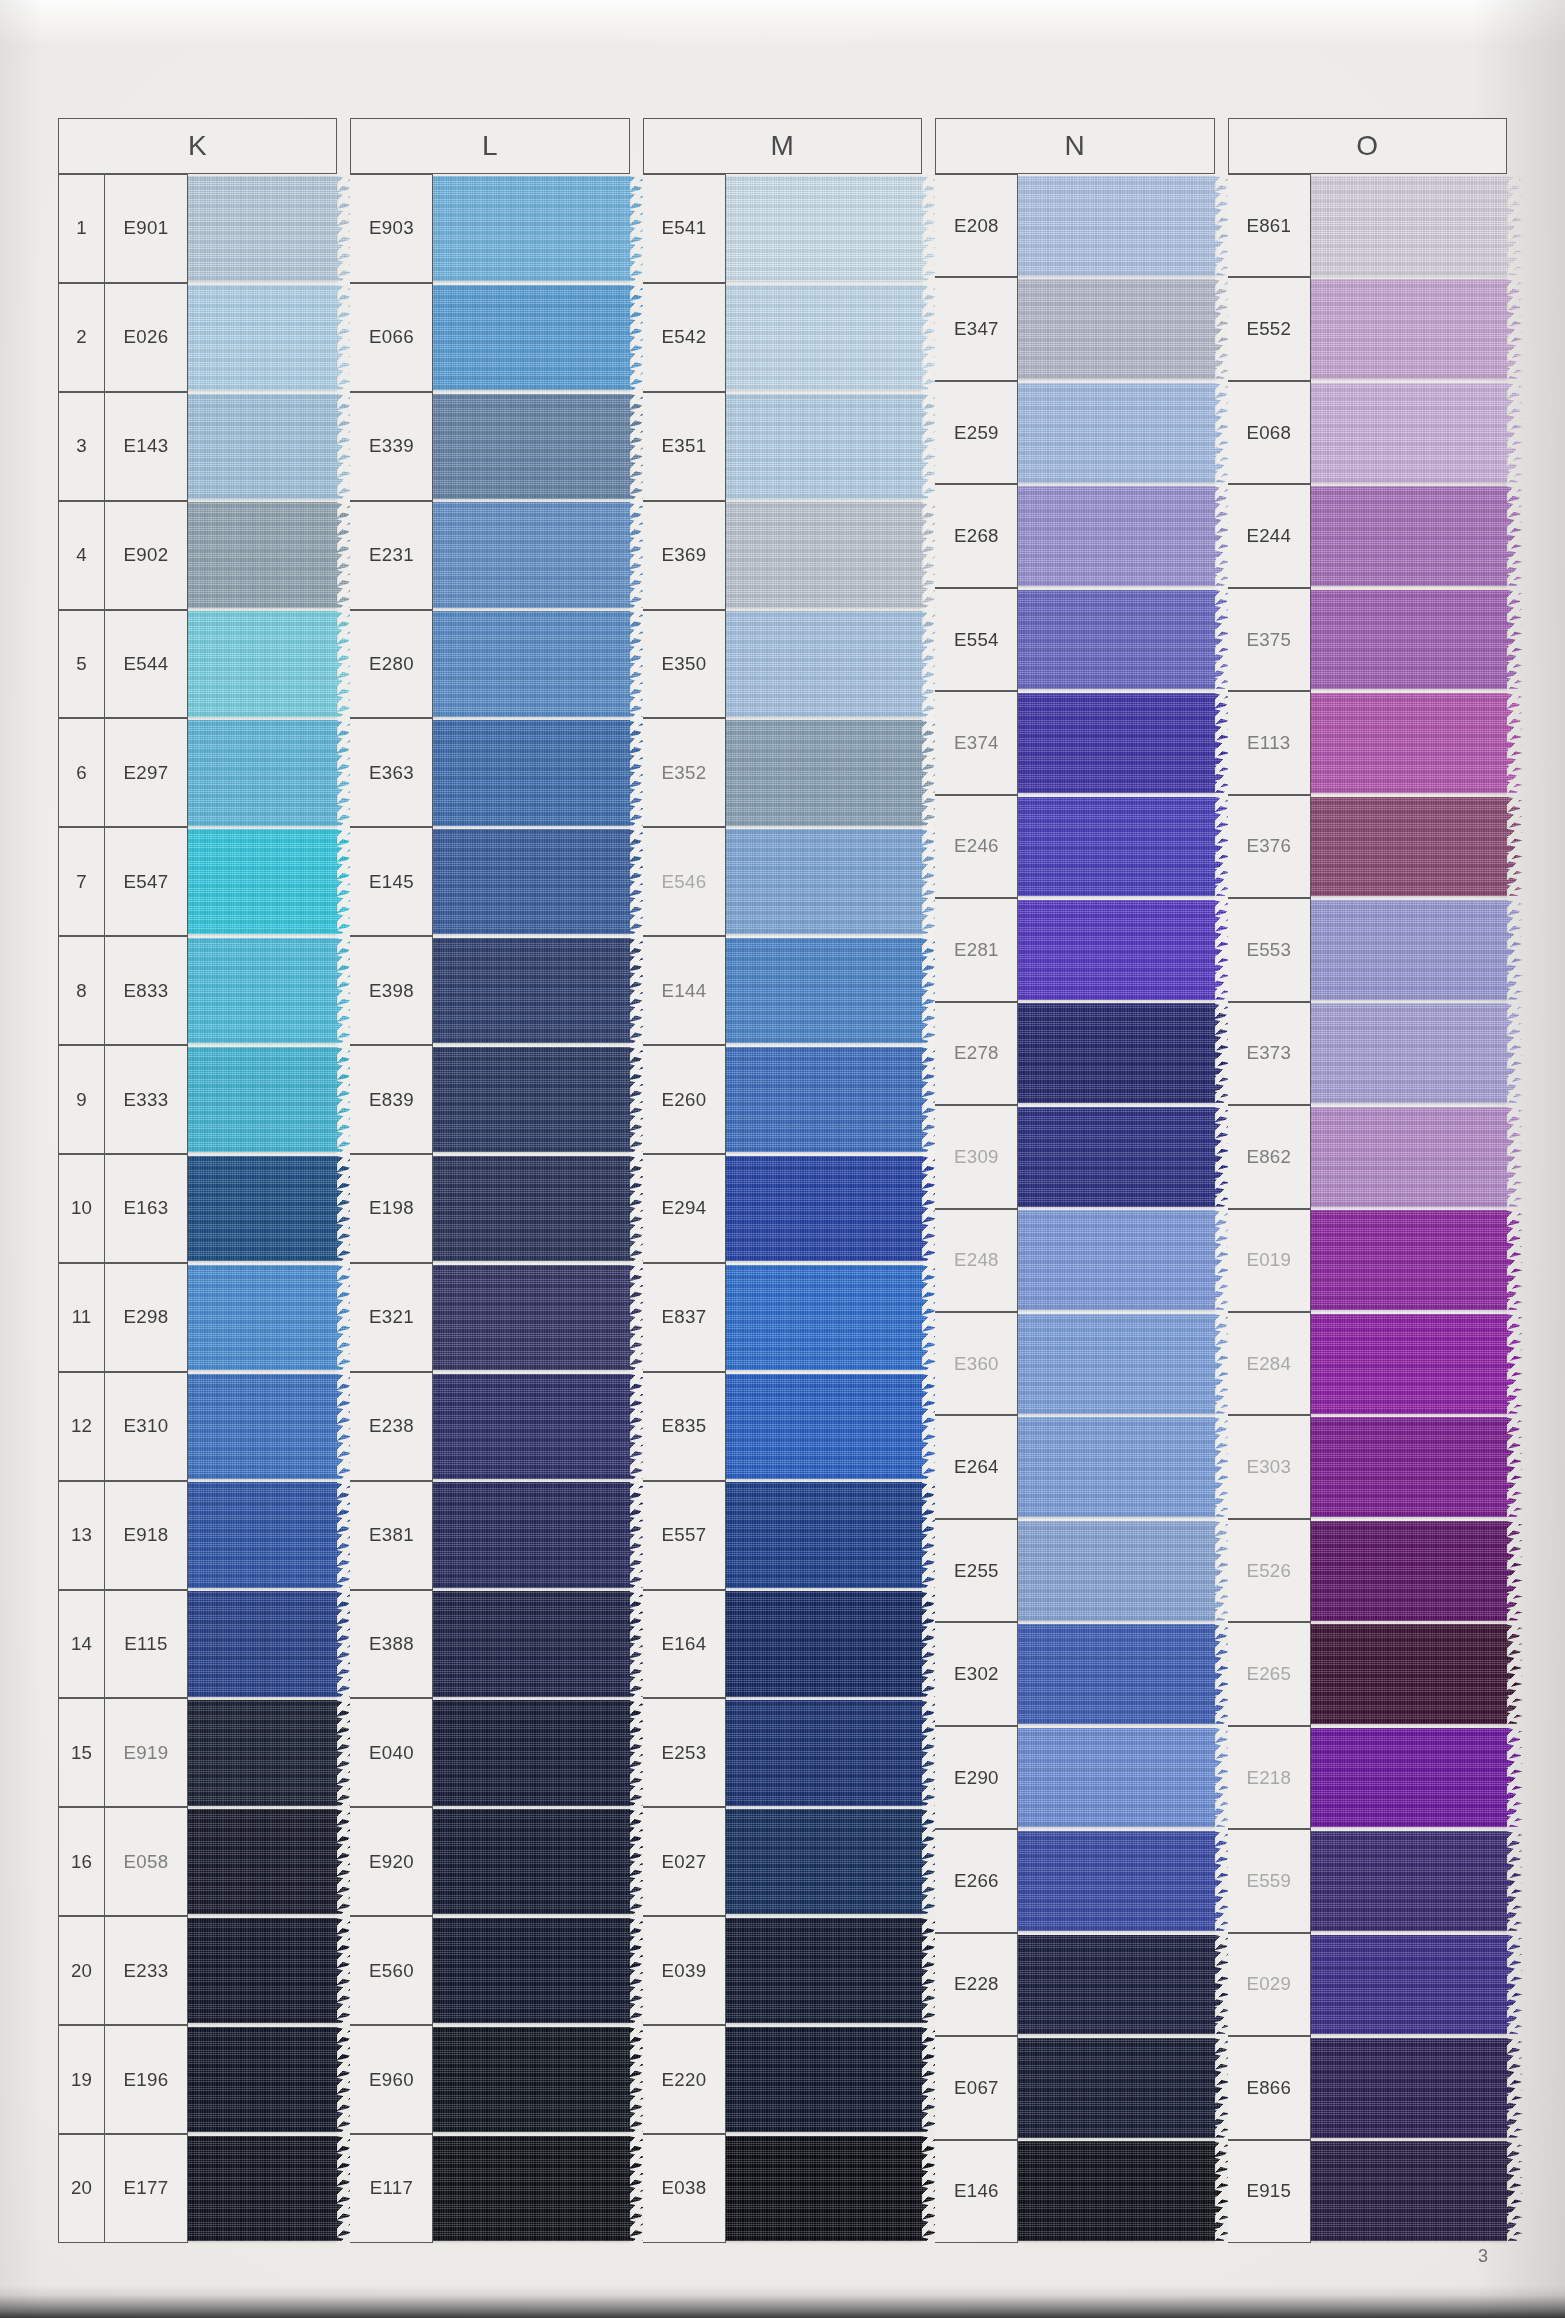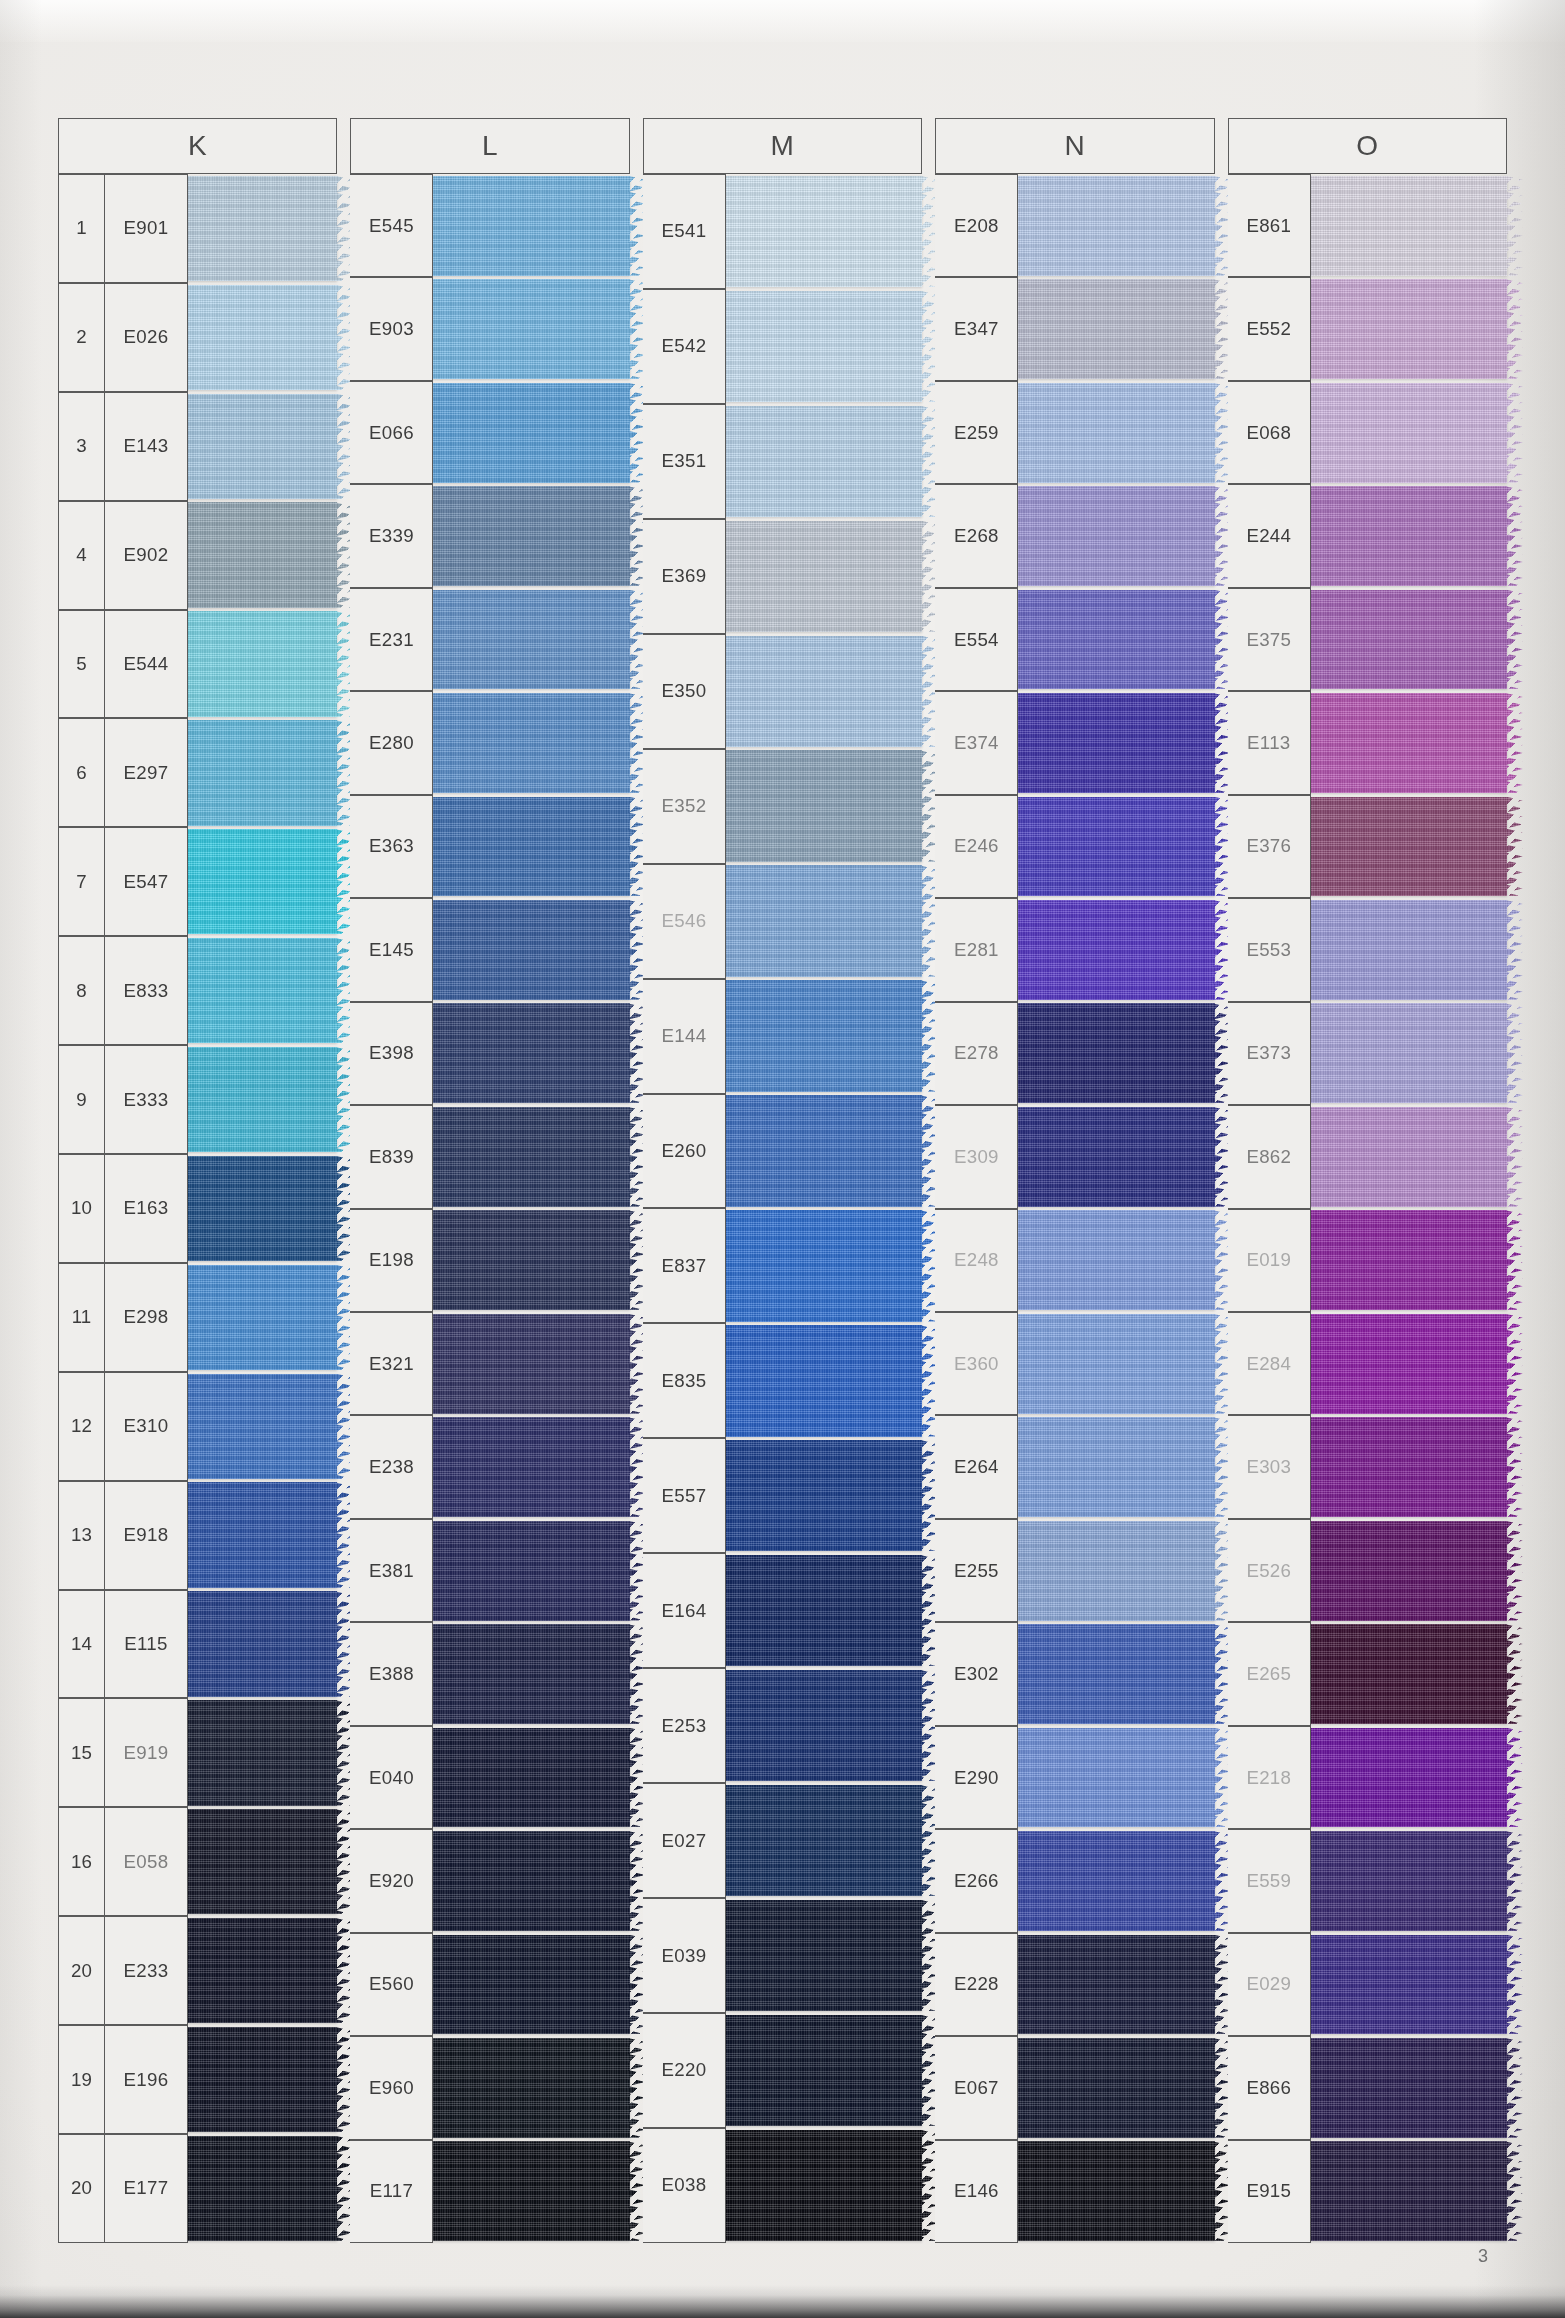--- a/index.html
+++ b/index.html
@@ -378,28 +378,20 @@
           </div>
         </div>
       </div>
       <div class="group">
         <div class="group-head">
           <span class="letter">L</span>
         </div>
         <div class="rows">
           <div class="row">
             <div class="labels">
-              <div class="code-cell">E545</div>
-            </div>
-            <div class="swatch-wrap">
-              <div class="swatch" style="background-color: rgb(114, 179, 224);"></div>
-            </div>
-          </div>
-          <div class="row">
-            <div class="labels">
               <div class="code-cell">E903</div>
             </div>
             <div class="swatch-wrap">
               <div class="swatch" style="background-color: rgb(116, 182, 226);"></div>
             </div>
           </div>
           <div class="row">
             <div class="labels">
               <div class="code-cell">E066</div>
             </div>
@@ -617,20 +609,28 @@
           <div class="row">
             <div class="labels">
               <div class="code-cell">E260</div>
             </div>
             <div class="swatch-wrap">
               <div class="swatch" style="background-color: rgb(62, 111, 192);"></div>
             </div>
           </div>
           <div class="row">
             <div class="labels">
+              <div class="code-cell">E294</div>
+            </div>
+            <div class="swatch-wrap">
+              <div class="swatch" style="background-color: rgb(39, 68, 168);"></div>
+            </div>
+          </div>
+          <div class="row">
+            <div class="labels">
               <div class="code-cell">E837</div>
             </div>
             <div class="swatch-wrap">
               <div class="swatch" style="background-color: rgb(47, 111, 208);"></div>
             </div>
           </div>
           <div class="row">
             <div class="labels">
               <div class="code-cell">E835</div>
             </div>

